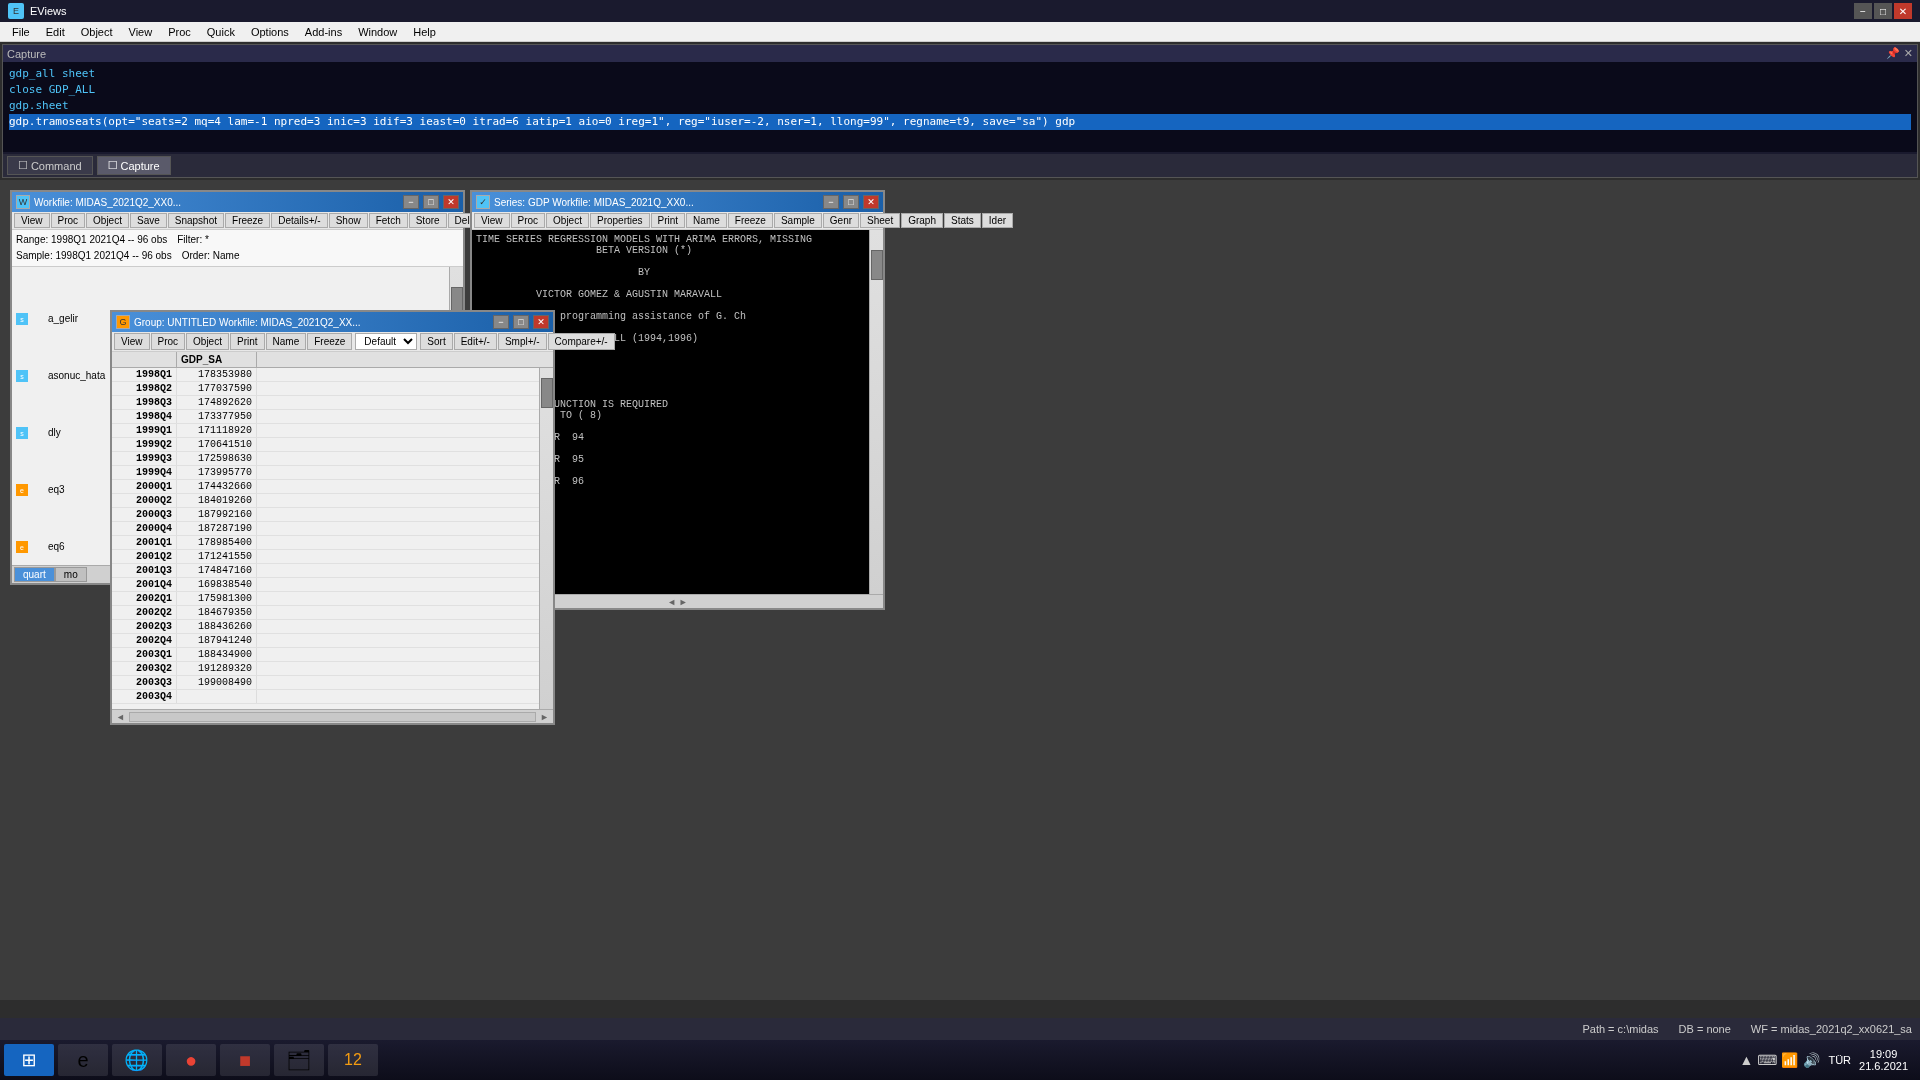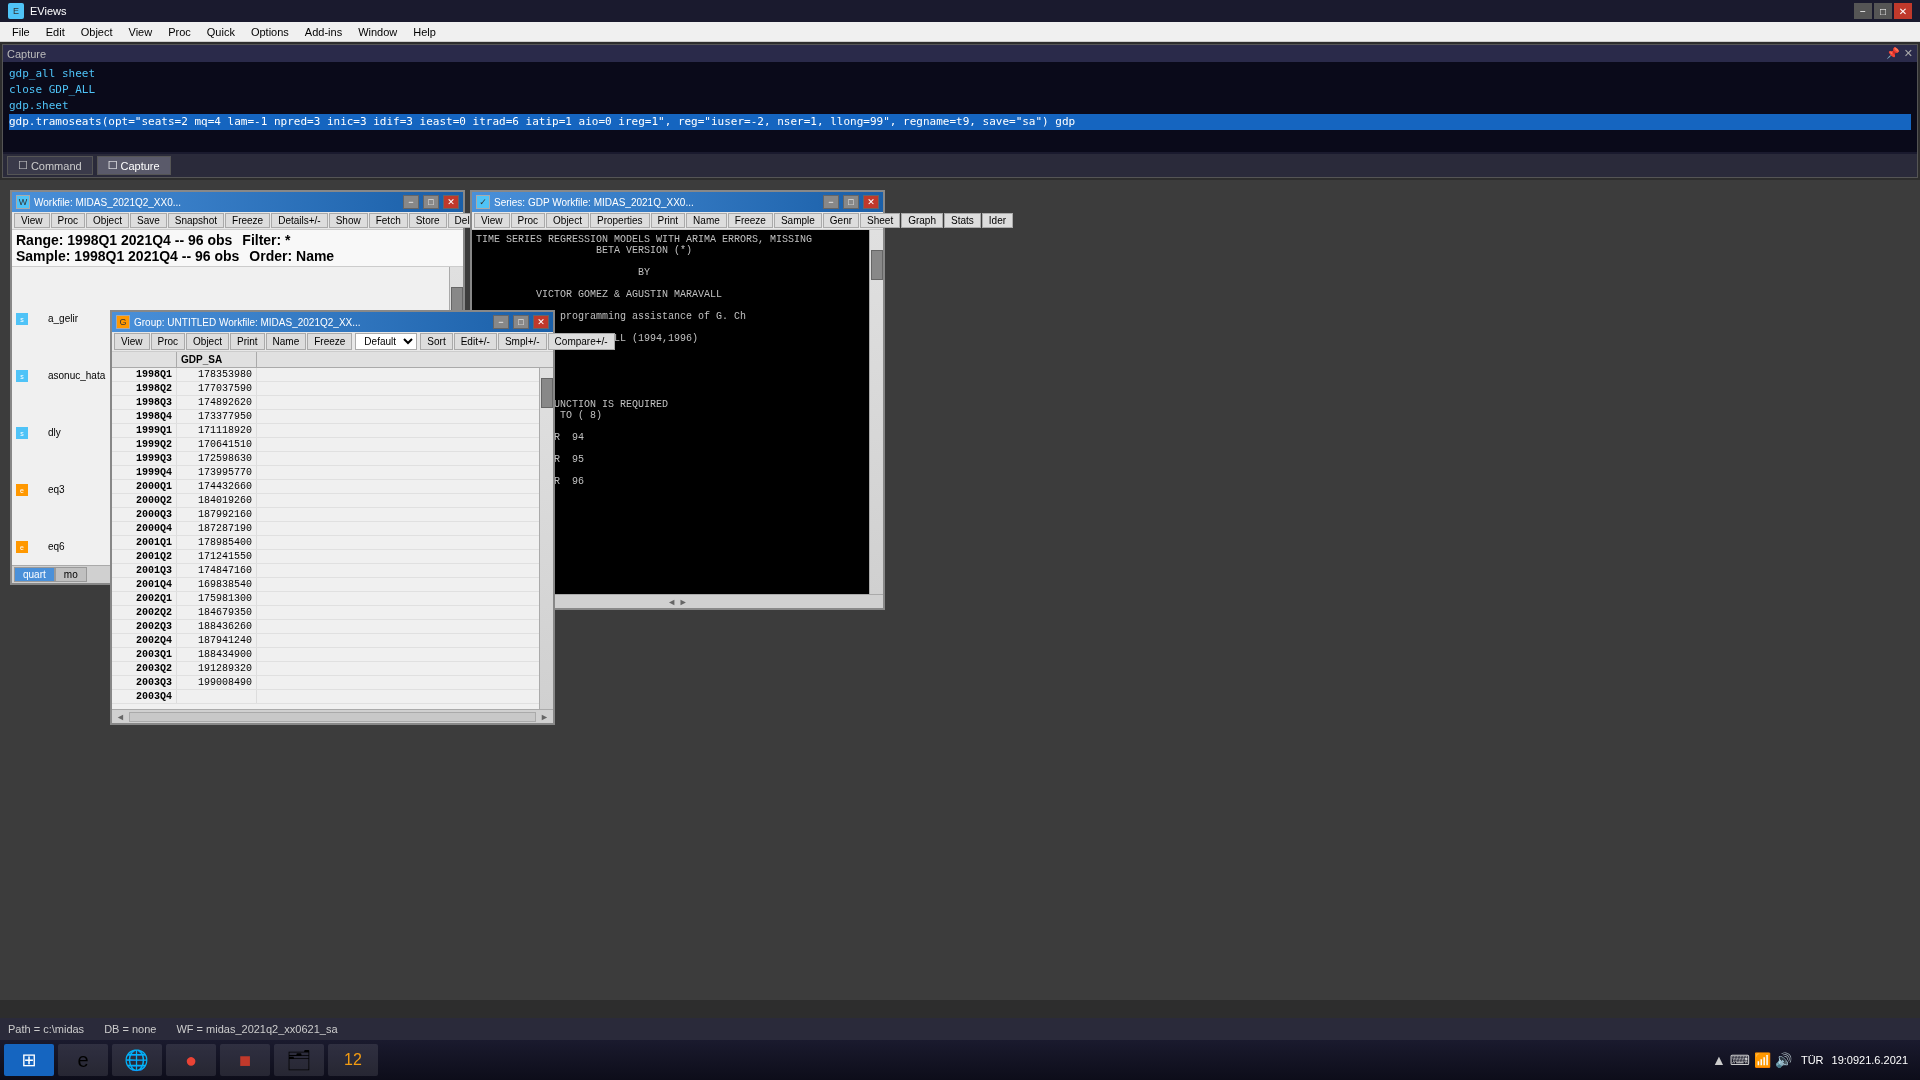--- a/index.html
+++ b/index.html
@@ -148,24 +148,23 @@
 
     
     .workfile-window {
       left: 10px;
       top: 10px;
       width: 455px;
       height: 395px;
     }
     .workfile-info {
       padding: 2px 4px;
-      font-size: 14px;
+      font-size: 10px;
       background: #f8f8f8;
       border-bottom: 1px solid #ccc;
-      font-weight: bold;
     }
     .workfile-info-line { line-height: 16px; display: flex; gap: 10px; }
     .workfile-item {
       display: flex;
       align-items: flex-start;
       gap: 20px;
       font-size: 10px;
       padding: 1px 2px;
       cursor: pointer;
       break-inside: avoid;
@@ -305,20 +304,21 @@
       margin-left: auto;
       display: flex;
       align-items: center;
       gap: 8px;
       color: white;
       font-size: 11px;
       padding-right: 8px;
     }
     .taskbar-clock {
       display: flex;
+      flex-direction: column;
       align-items: center;
       font-size: 11px;
       color: white;
     }
     .sys-tray {
       display: flex;
       align-items: center;
       gap: 4px;
     }
     .tray-icon { font-size: 14px; color: #ccc; }
@@ -330,20 +330,21 @@
       left: 0;
       width: 1920px;
       height: 22px;
       background: #2a2a3a;
       display: flex;
       align-items: center;
       padding: 0 8px;
       color: #ccc;
       font-size: 11px;
       gap: 20px;
+      justify-content: flex-end;
     }
 
     .scrollbar-v {
       width: 14px;
       background: linear-gradient(to bottom, #e0e0e0, #d0d0d0);
       border-left: 1px solid #aaa;
       flex-shrink: 0;
     }
     .scrollbar-thumb {
       width: 12px;

